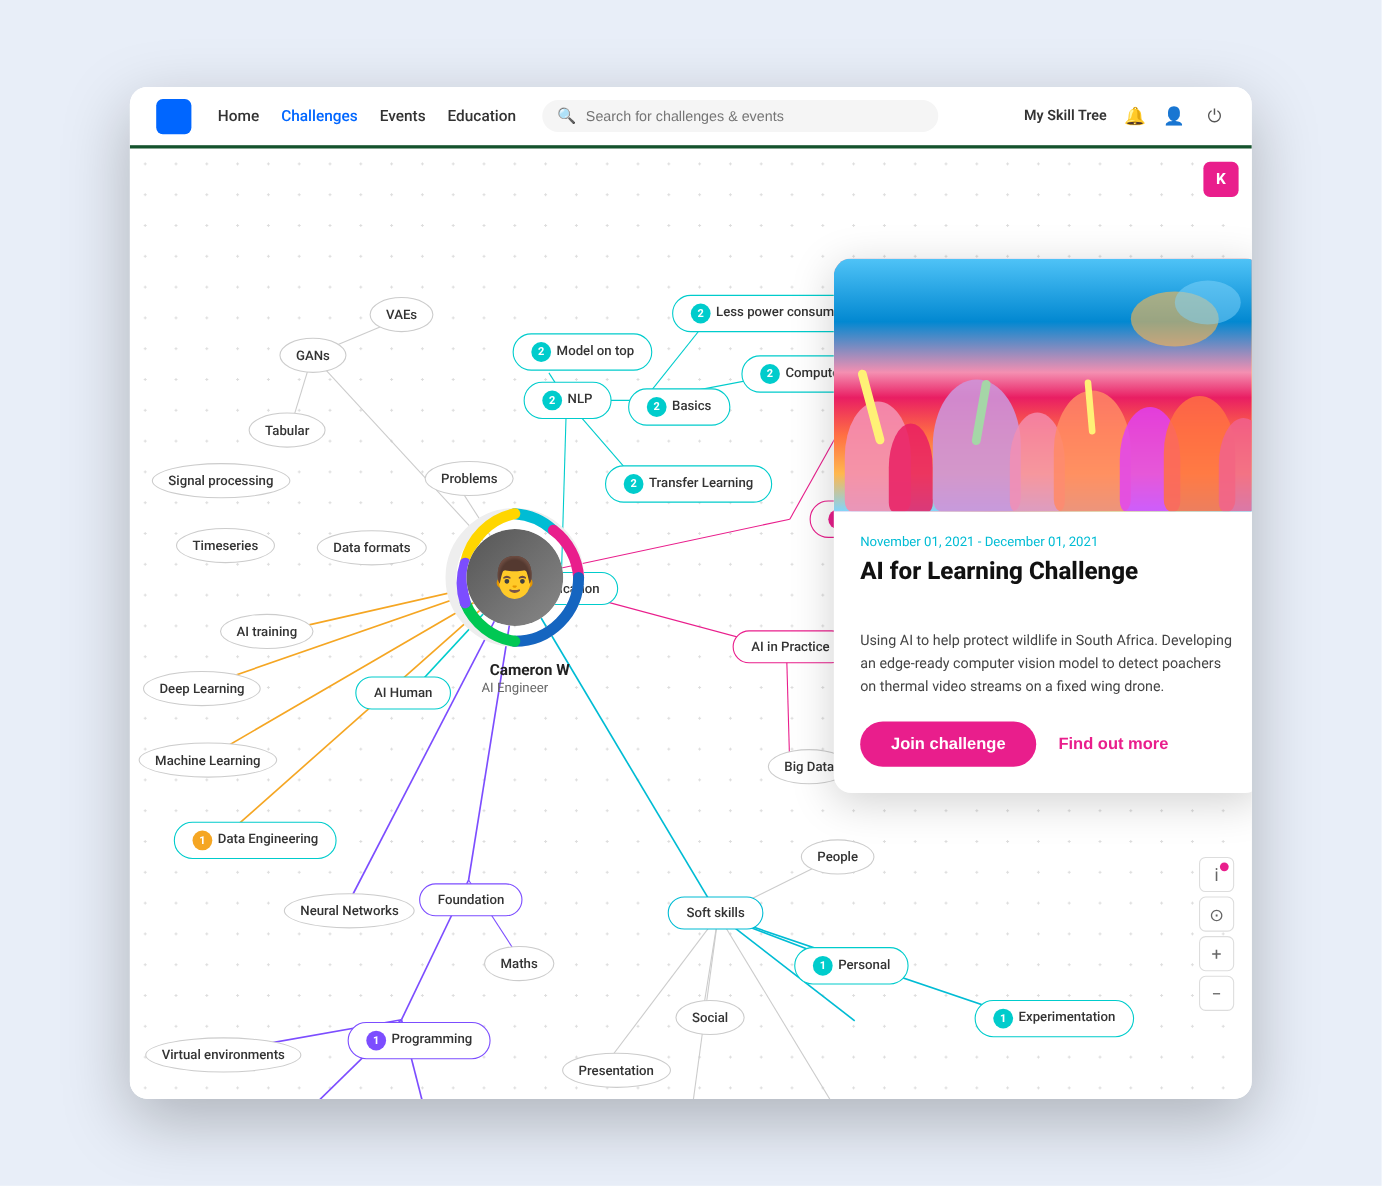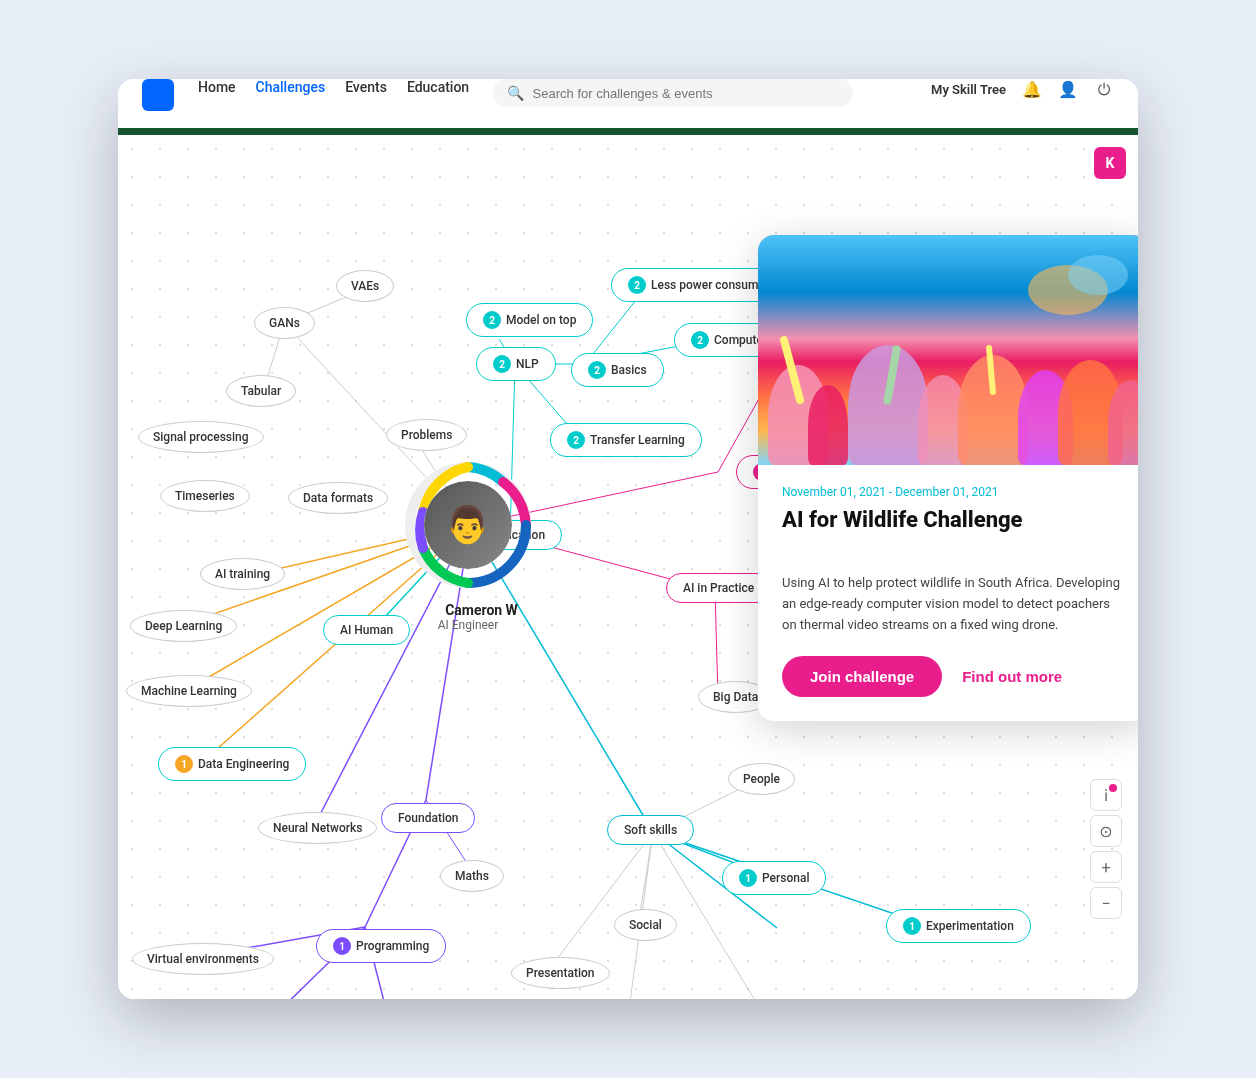--- a/index.html
+++ b/index.html
@@ -22,25 +22,25 @@
       box-shadow: 0 20px 60px rgba(0,0,0,0.25);
       overflow: hidden;
       display: flex;
       flex-direction: column;
       position: relative;
     }
 
     
     .navbar {
       display: flex;
-      align-items: flex-start;
+      align-items: center;
       padding: 0 24px;
       height: 56px;
       background: #fff;
-      border-bottom: 7px solid #14532d;
+      border-bottom: 3px solid #14532d;
       flex-shrink: 0;
       z-index: 10;
       gap: 24px;
     }
     .nav-logo {
       width: 32px;
       height: 32px;
       background: #0066ff;
       border-radius: 6px;
       flex-shrink: 0;
@@ -589,21 +589,21 @@
           <div style="position:absolute;bottom:60px;left:30px;width:8px;height:70px;background:#fff176;border-radius:4px;transform:rotate(-15deg);"></div>
           <div style="position:absolute;bottom:60px;left:130px;width:8px;height:60px;background:#a5d6a7;border-radius:4px;transform:rotate(10deg);"></div>
           <div style="position:absolute;bottom:70px;left:230px;width:6px;height:50px;background:#fff176;border-radius:3px;transform:rotate(-5deg);"></div>
 
           <div style="position:absolute;top:30px;right:40px;width:80px;height:50px;background:#ffb74d;border-radius:50%;opacity:0.6;"></div>
           <div style="position:absolute;top:20px;right:20px;width:60px;height:40px;background:#81d4fa;border-radius:50%;opacity:0.5;"></div>
         </div>
       </div>
       <div class="challenge-body">
         <div class="challenge-dates">November 01, 2021 - December 01, 2021</div>
-        <div class="challenge-title">AI for Wildlife Challenge</div>
+        <div class="challenge-title">AI for Learning Challenge</div>
         <div class="challenge-desc">Using AI to help protect wildlife in South Africa. Developing an edge-ready computer vision model to detect poachers on thermal video streams on a fixed wing drone.</div>
         <div class="challenge-actions">
           <button class="btn-join">Join challenge</button>
           <button class="btn-find-more">Find out more</button>
         </div>
       </div>
     </div>
 
     <div class="zoom-controls">
       <div class="zoom-btn red-dot">ℹ</div>

